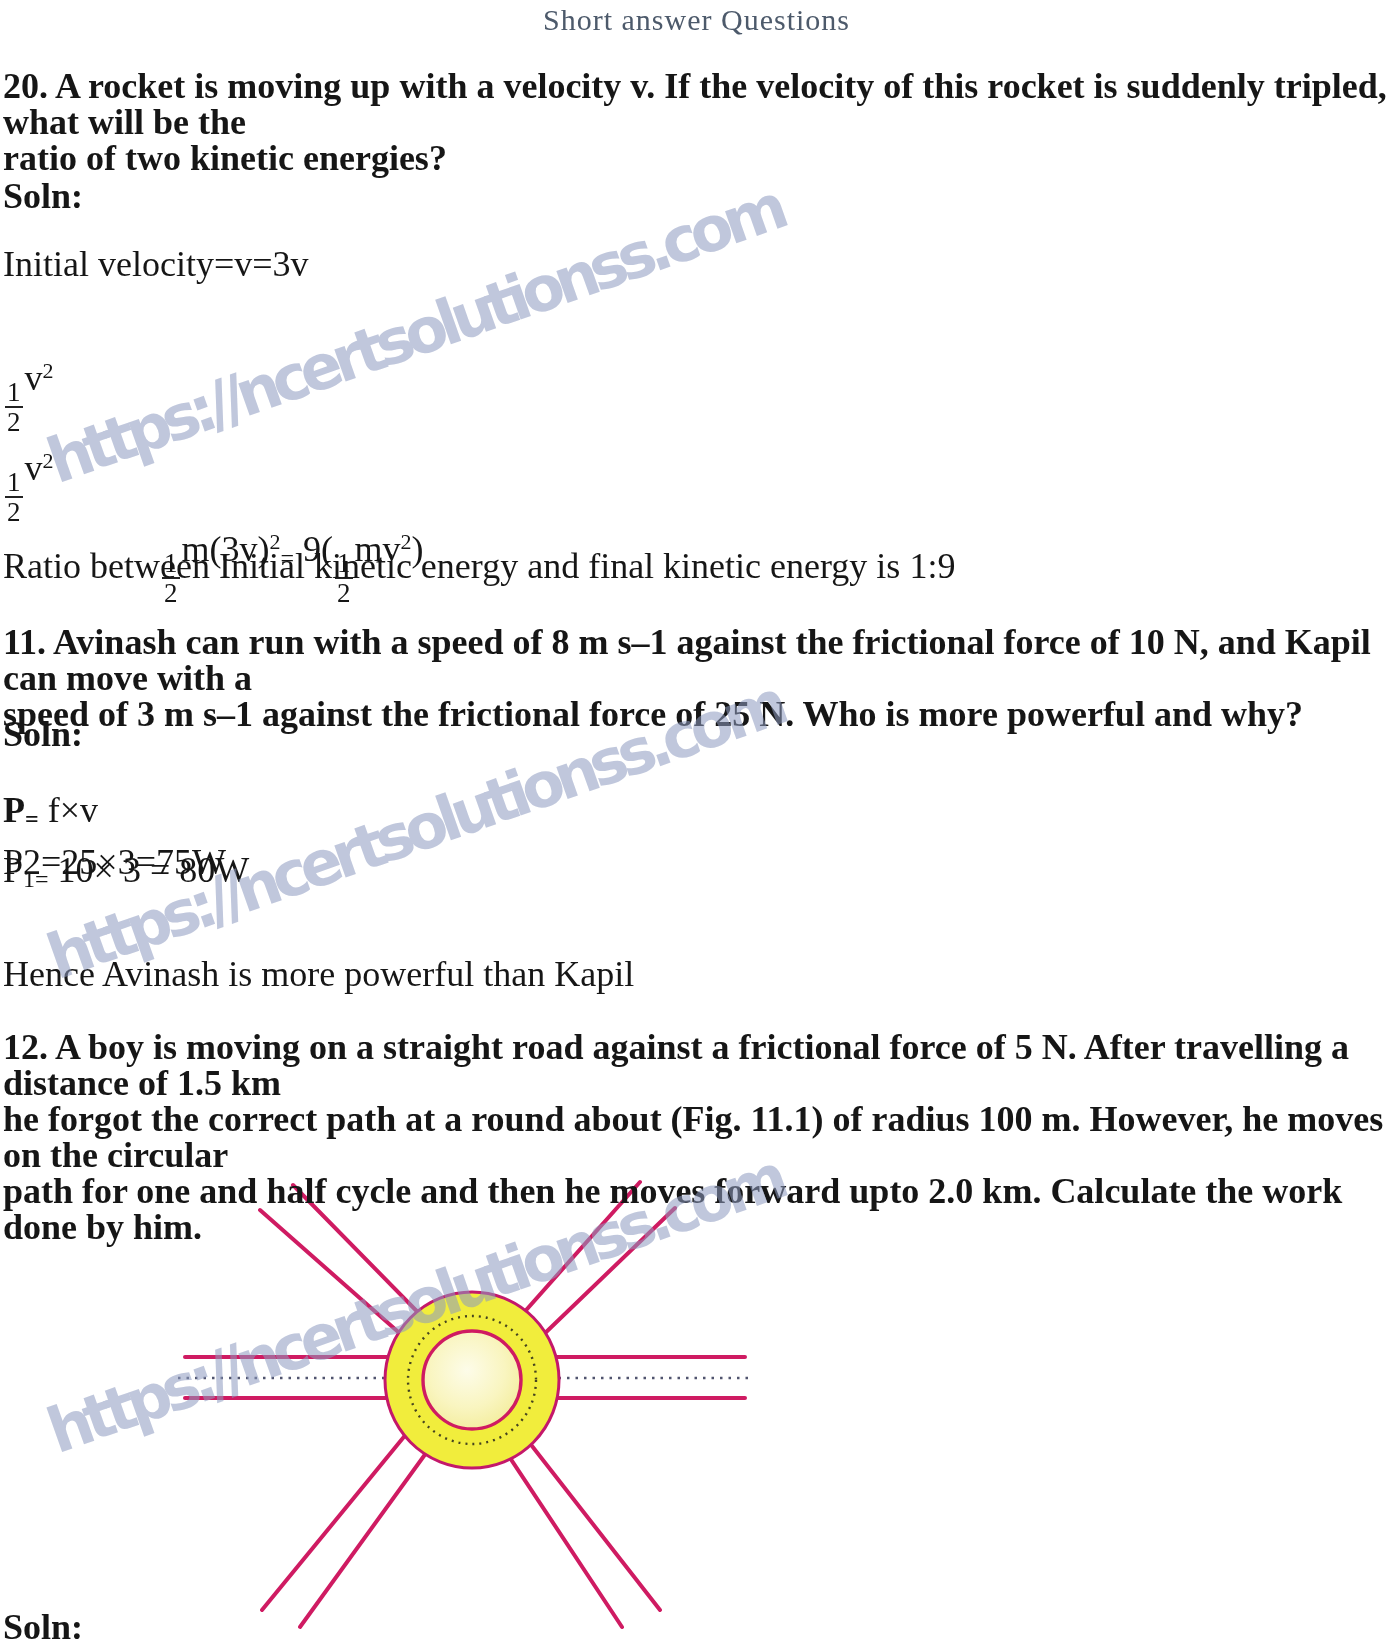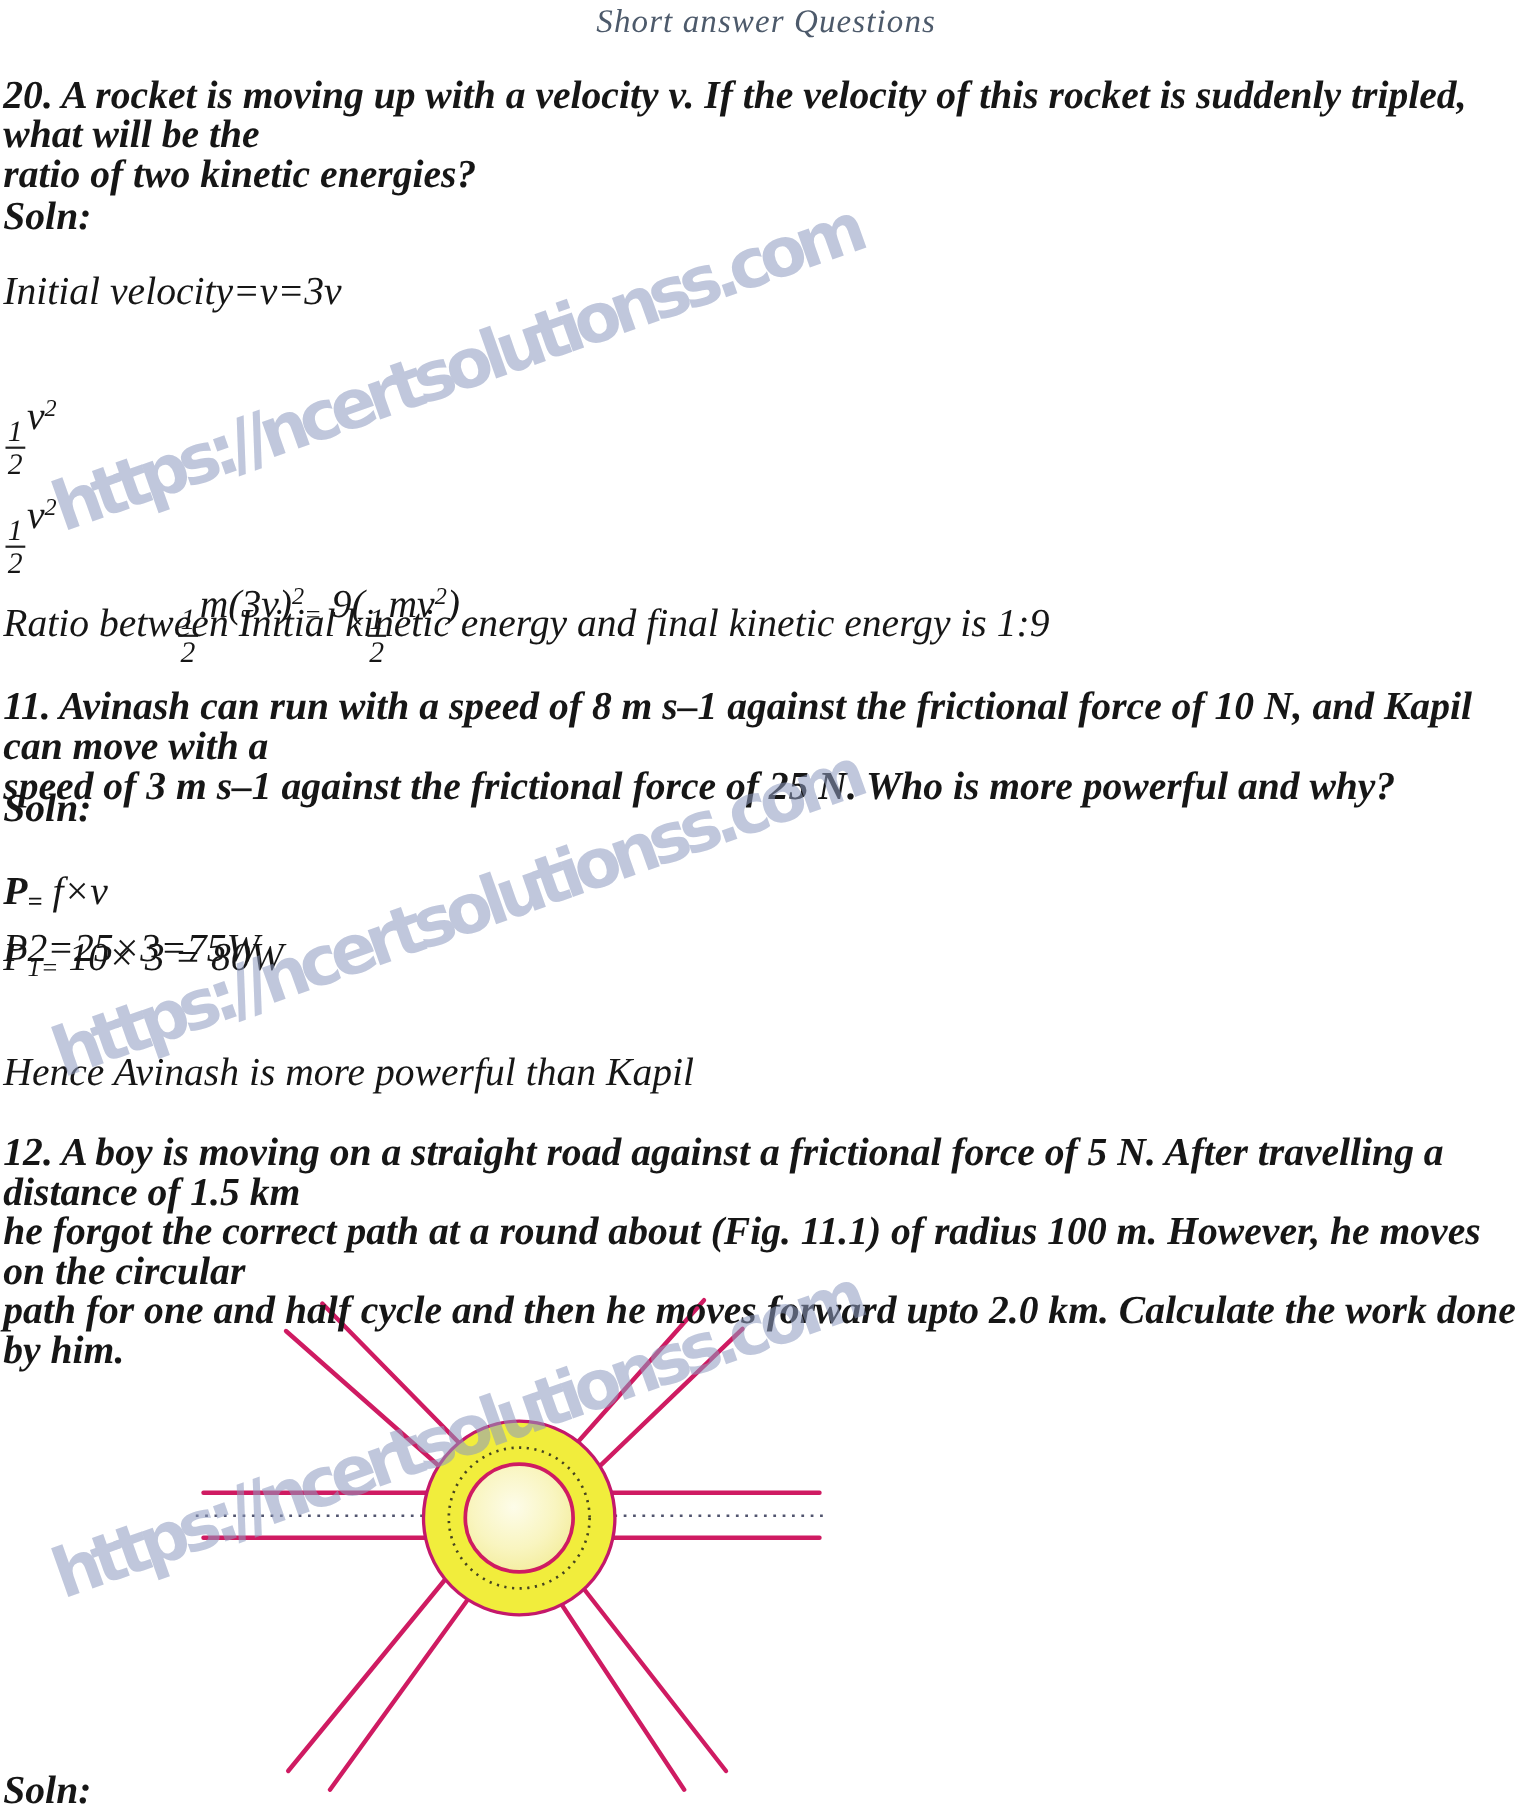--- a/index.html
+++ b/index.html
@@ -4,21 +4,21 @@
 <style>
   html,body{margin:0;padding:0;background:#ffffff;}
   #page{
     position:relative;
     width:1393px;height:1640px;
     overflow:hidden;
     background:#ffffff;
     font-family:"Liberation Serif","DejaVu Serif",serif;
     color:var(--c-text,#161616);
   }
-  .blk{position:absolute;left:3px;font-size:36px;line-height:36px;white-space:pre-line;font-style:italic;}
+  .blk{position:absolute;left:3px;font-size:36px;line-height:36px;white-space:pre-line;}
   .bold{font-weight:bold;}
   #title{
     top:0;left:0;width:100%;text-align:center;
     font-size:30px;line-height:40px;letter-spacing:1px;
     color:var(--c-title,#4d5a6b);white-space:nowrap;
   }
   .wm{
     position:absolute;left:25px;width:880px;height:84px;
     font-family:"DejaVu Sans","Liberation Sans",sans-serif;
     font-weight:bold;font-size:62px;line-height:84px;letter-spacing:-7px;

